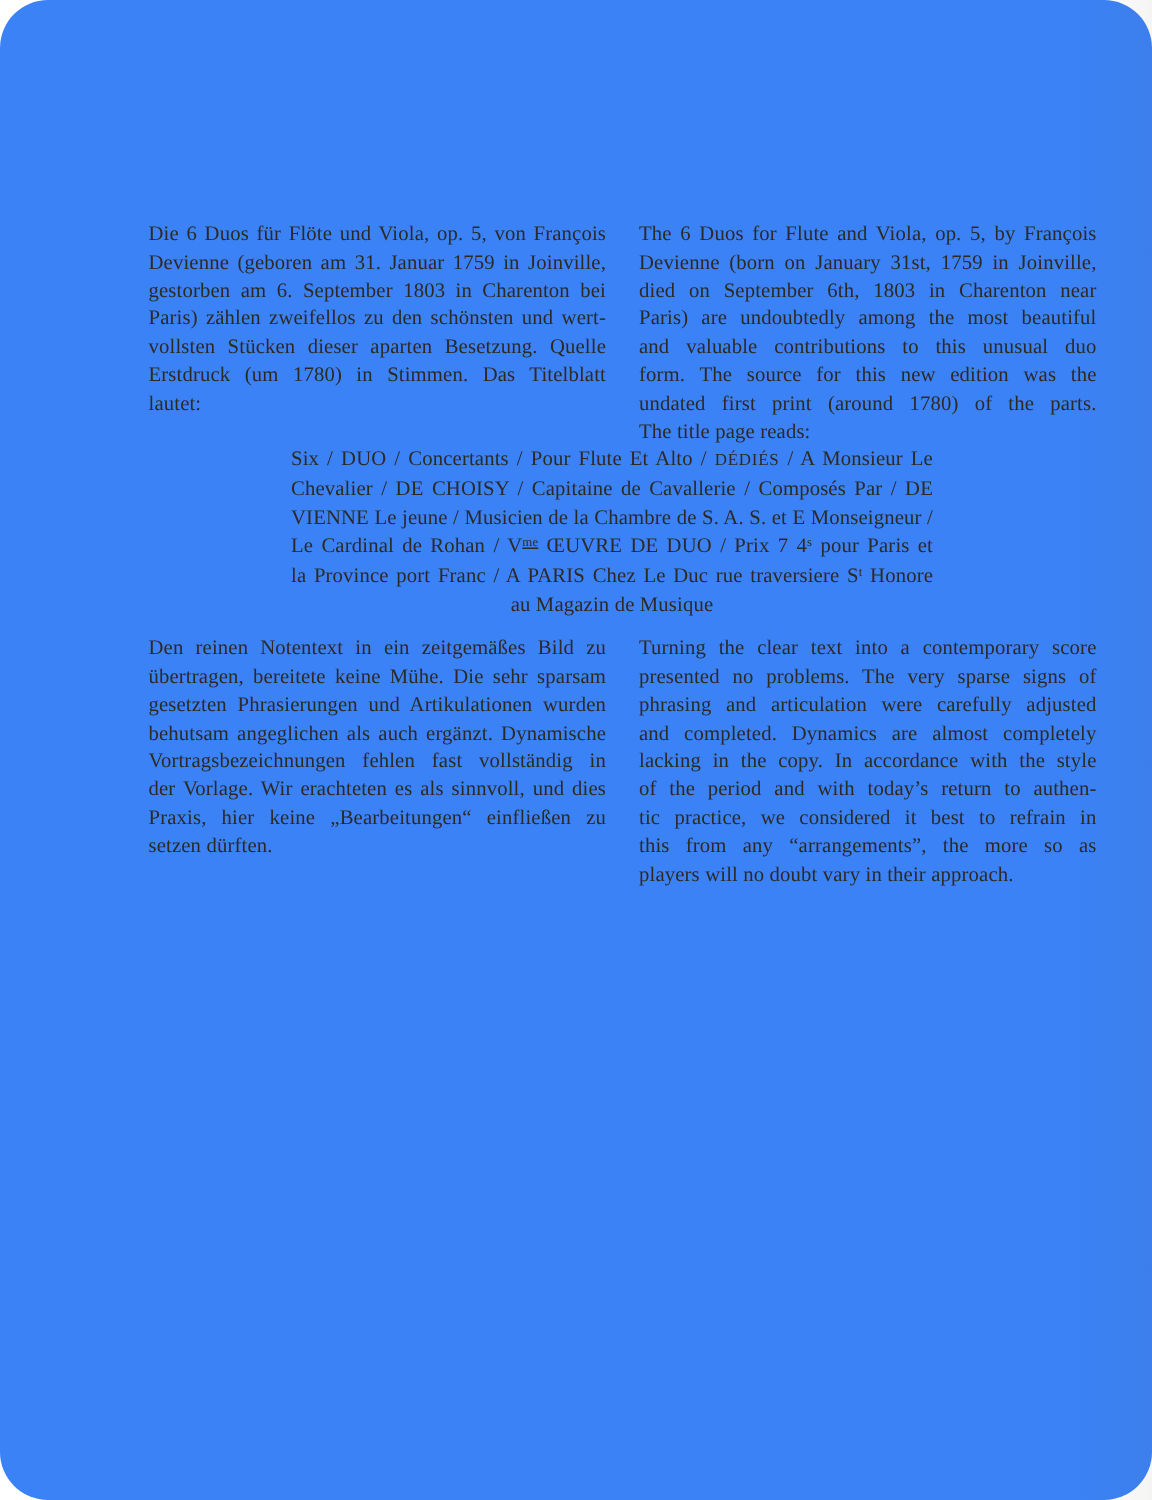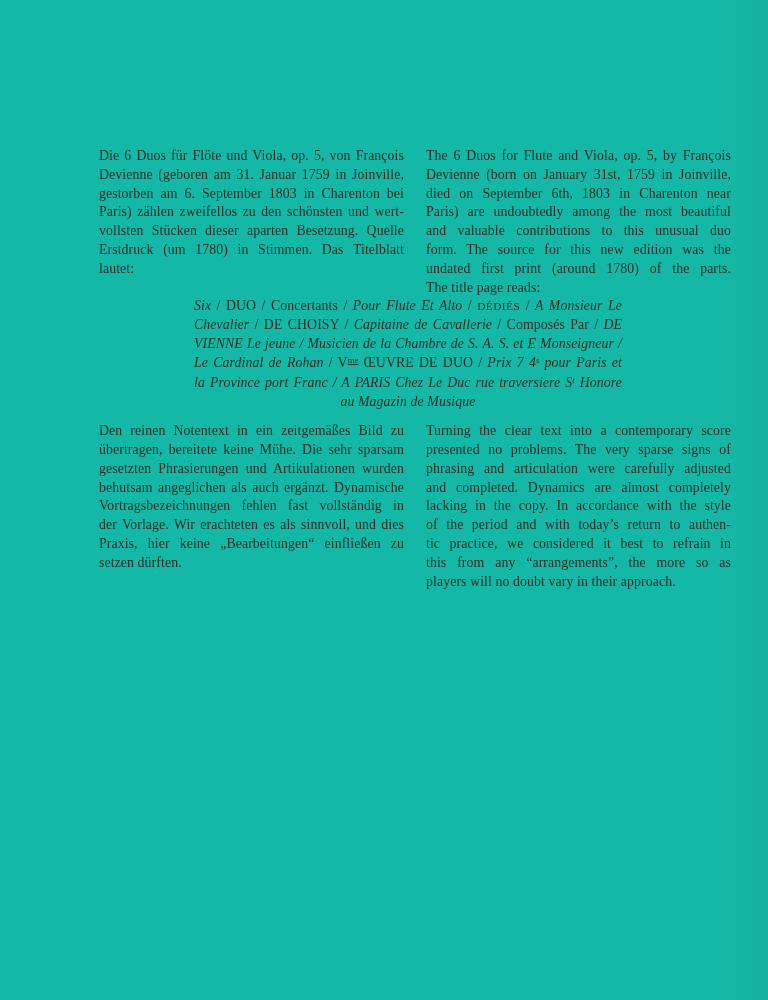--- a/index.html
+++ b/index.html
@@ -5,21 +5,22 @@
   html, body { margin: 0; padding: 0; }
   body {
     width: 768px; height: 1000px;
     background: #ffffff;
     position: relative;
     font-family: "Liberation Serif", serif;
     overflow: hidden;
   }
   .page {
     position: absolute; inset: 0;
-    background: #14b8a6;
+    background: #3b82f6;
+    border-radius: 32px;
   }
   .edge-shade {
     position: absolute; top: 0; right: 0;
     width: 52px; height: 100%;
     background: linear-gradient(to right, rgba(80,80,72,0), rgba(80,80,72,0.06));
     pointer-events: none;
   }
   .content {
     position: absolute;
     left: 99px; top: 147px; width: 632px;
@@ -30,21 +31,21 @@
   }
   .cols { display: flex; gap: 22px; }
   .col { width: 305px; }
   .line { text-align: justify; text-align-last: justify; white-space: normal; }
   .line.last { text-align-last: left; }
   .quote {
     margin: 0 0 10px 95px;
     width: 428px;
   }
   .quote .line.center { text-align: right; text-align-last: center; }
-  .seg-i { font-style: italic; }
+  .seg-i { }
   .seg-r { font-style: normal; }
   .seg-sc { font-style: normal; font-size: 0.82em; letter-spacing: 0.5px; }
   .sup { font-size: 0.62em; position: relative; top: -0.45em; }
   .sup.u { text-decoration: underline; margin-top: 24px; }
 </style>
 </head>
 <body>
 
 <div class="page">
   <div class="content">

